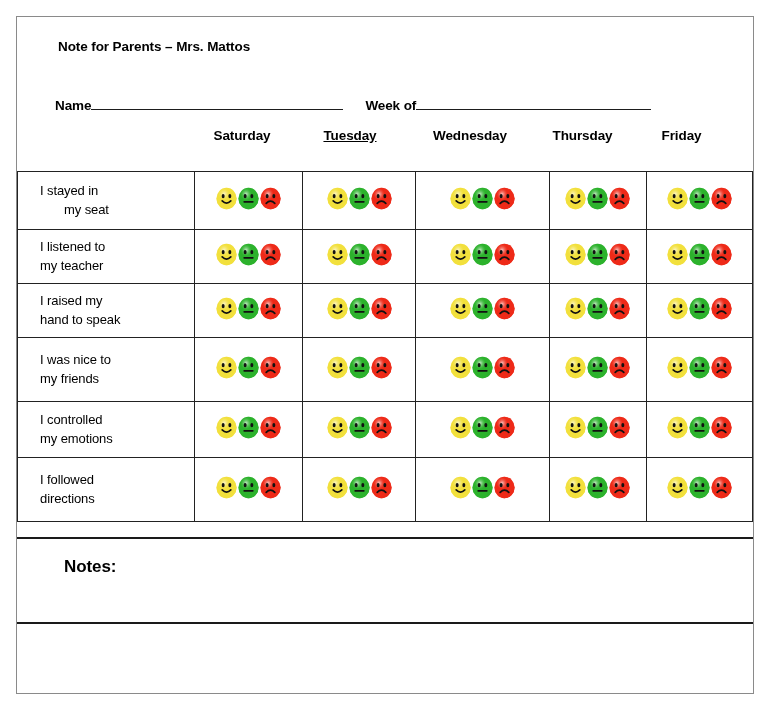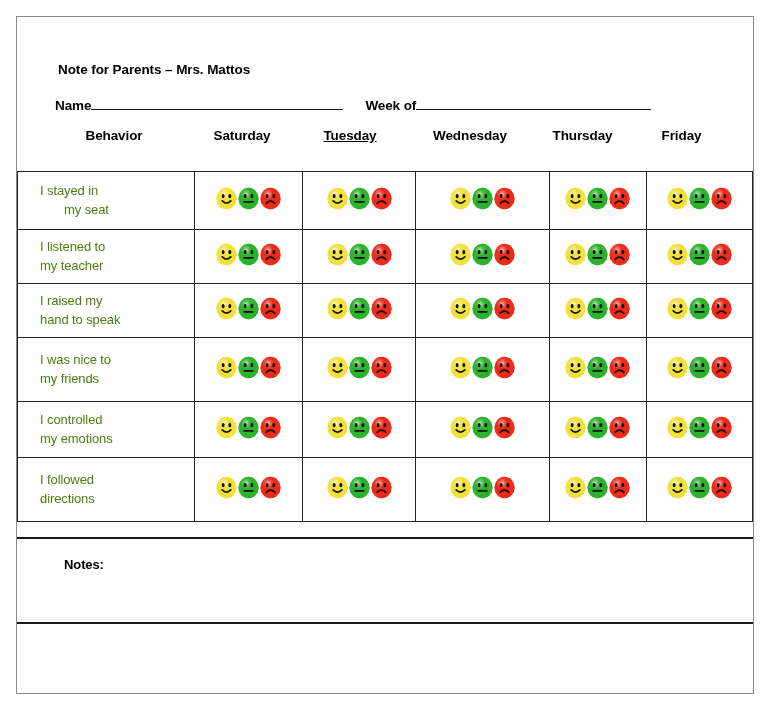--- a/index.html
+++ b/index.html
@@ -28,21 +28,20 @@
 
   
   .hdr-title {
     position: absolute;
     left: 41px;
     top: 22px;
     font-size: 13.5px;
     font-weight: 600;
     letter-spacing: -0.1px;
     white-space: nowrap;
-    margin-top: 23px;
   }
 
   .name-row {
     position: absolute;
     left: 38px;
     top: 79px;
     width: 680px;
     height: 20px;
     font-size: 13.5px;
     font-weight: 600;
@@ -92,21 +91,21 @@
     border: 1.4px solid #222222;
     padding: 0;
     vertical-align: middle;
   }
   #grid td.behavior {
     font-size: 13px;
     font-weight: 500;
     letter-spacing: -0.1px;
     line-height: 1.45;
     padding: 4px 6px 4px 22px;
-    color: #4d7c0f;
+    color: #000000;
   }
   #grid td.behavior.indent .l2 { padding-left: 24px; }
 
   td.daycell { text-align: center; }
   .facegroup {
     display: inline-block;
     white-space: nowrap;
     line-height: 0;
     font-size: 0;
   }
@@ -126,21 +125,21 @@
     width: 736px;
     height: 87px;
     border-top: 2.2px solid #1a1a1a;
     border-bottom: 2.2px solid #1a1a1a;
     box-sizing: border-box;
   }
   .notes-label {
     position: absolute;
     left: 41px;
     top: 18px;
-    font-size: 13px;
+    font-size: 17px;
     font-weight: 600;
     letter-spacing: -0.1px;
     padding-left: 6px;
   }
   .sig-row {
     position: absolute;
     left: 41px;
     top: 630px;
     font-size: 13px;
     font-weight: 600;
@@ -154,21 +153,20 @@
 
 <div id="page">
 
   <div class="hdr-title">Note for Parents – Mrs. Mattos</div>
 
   <div class="name-row">
     <span class="fill-label">Name</span><span class="fill-line name-line"></span><span class="week-gap"></span><span class="fill-label">Week of</span><span class="fill-line week-line"></span>
   </div>
 
   <div class="colhdr">
-    <span style="left:22px;  width:150px;">Behavior</span>
     <span style="left:172px; width:106px;">Saturday</span>
     <span style="left:278px; width:110px;text-decoration:underline;">Tuesday</span>
     <span style="left:388px; width:130px;">Wednesday</span>
     <span style="left:518px; width:95px;">Thursday</span>
     <span style="left:613px; width:103px;">Friday</span>
   </div>
 
   <table id="grid">
     <colgroup>
       <col style="width:172px">

